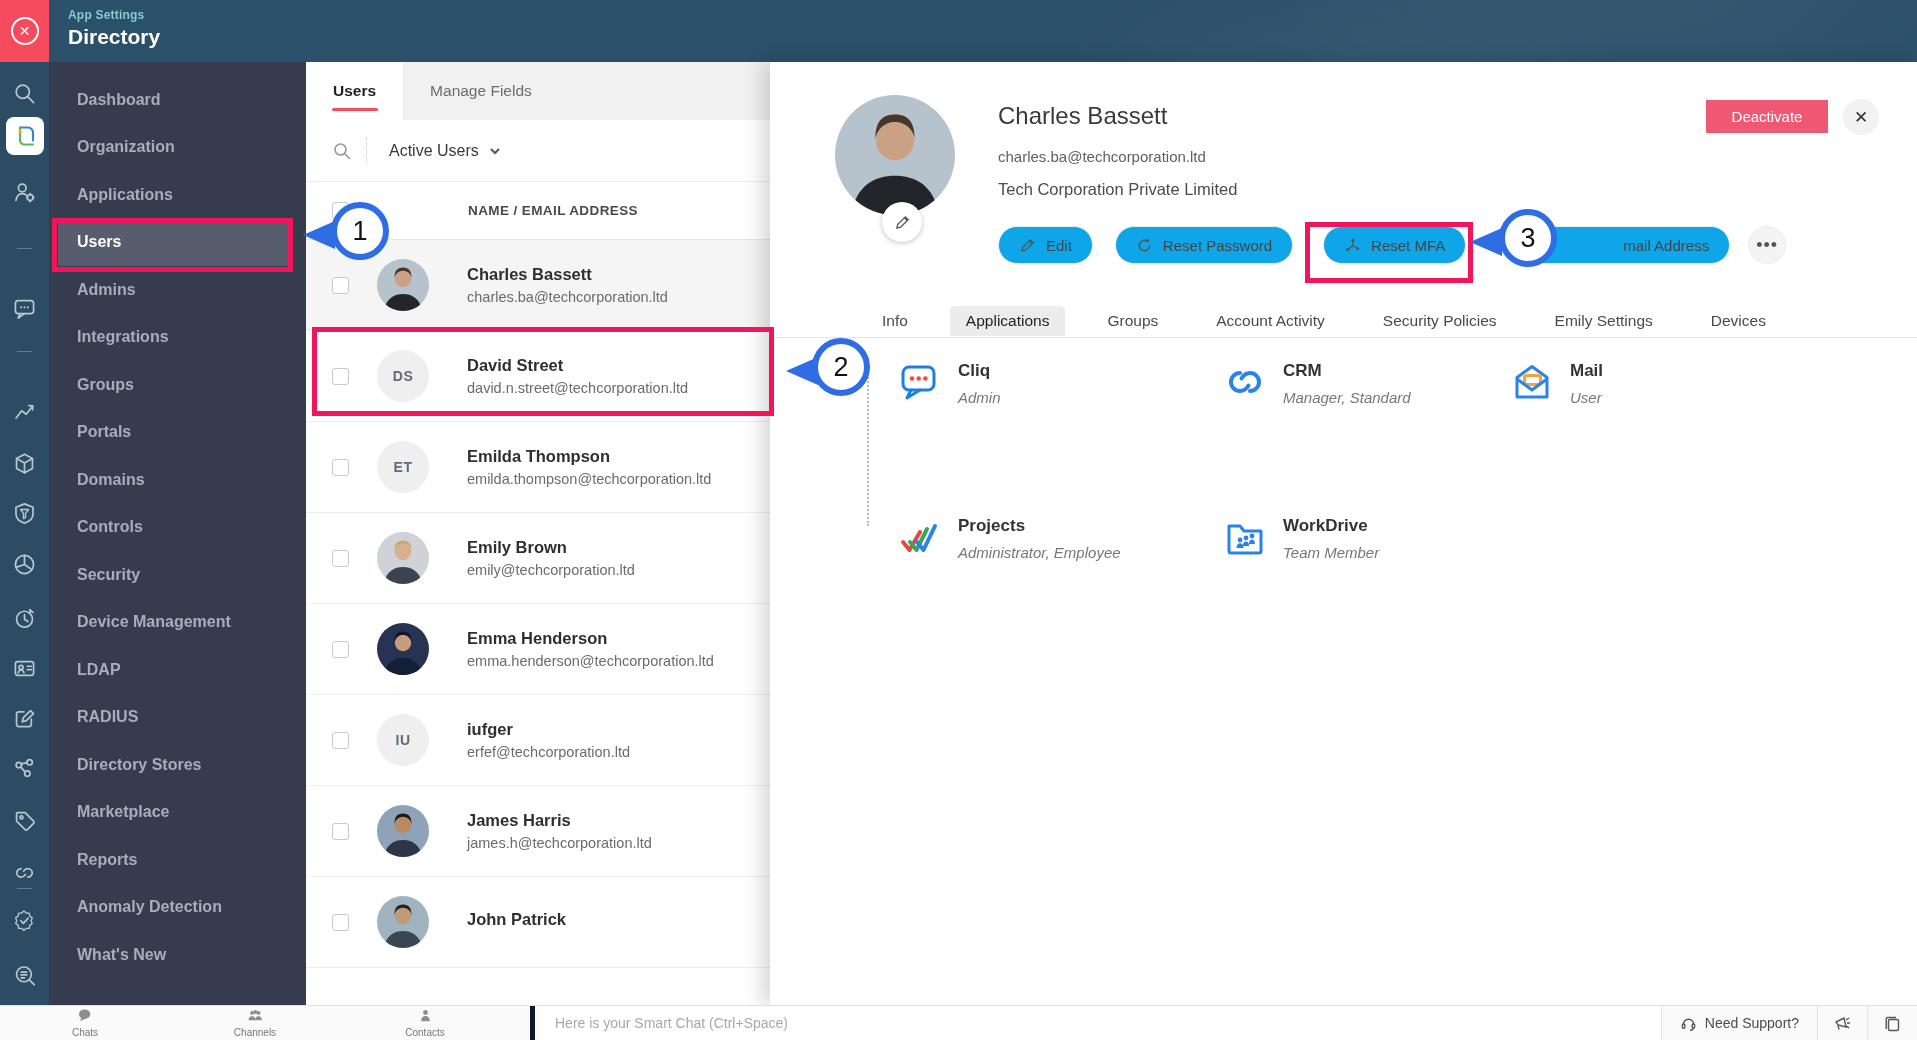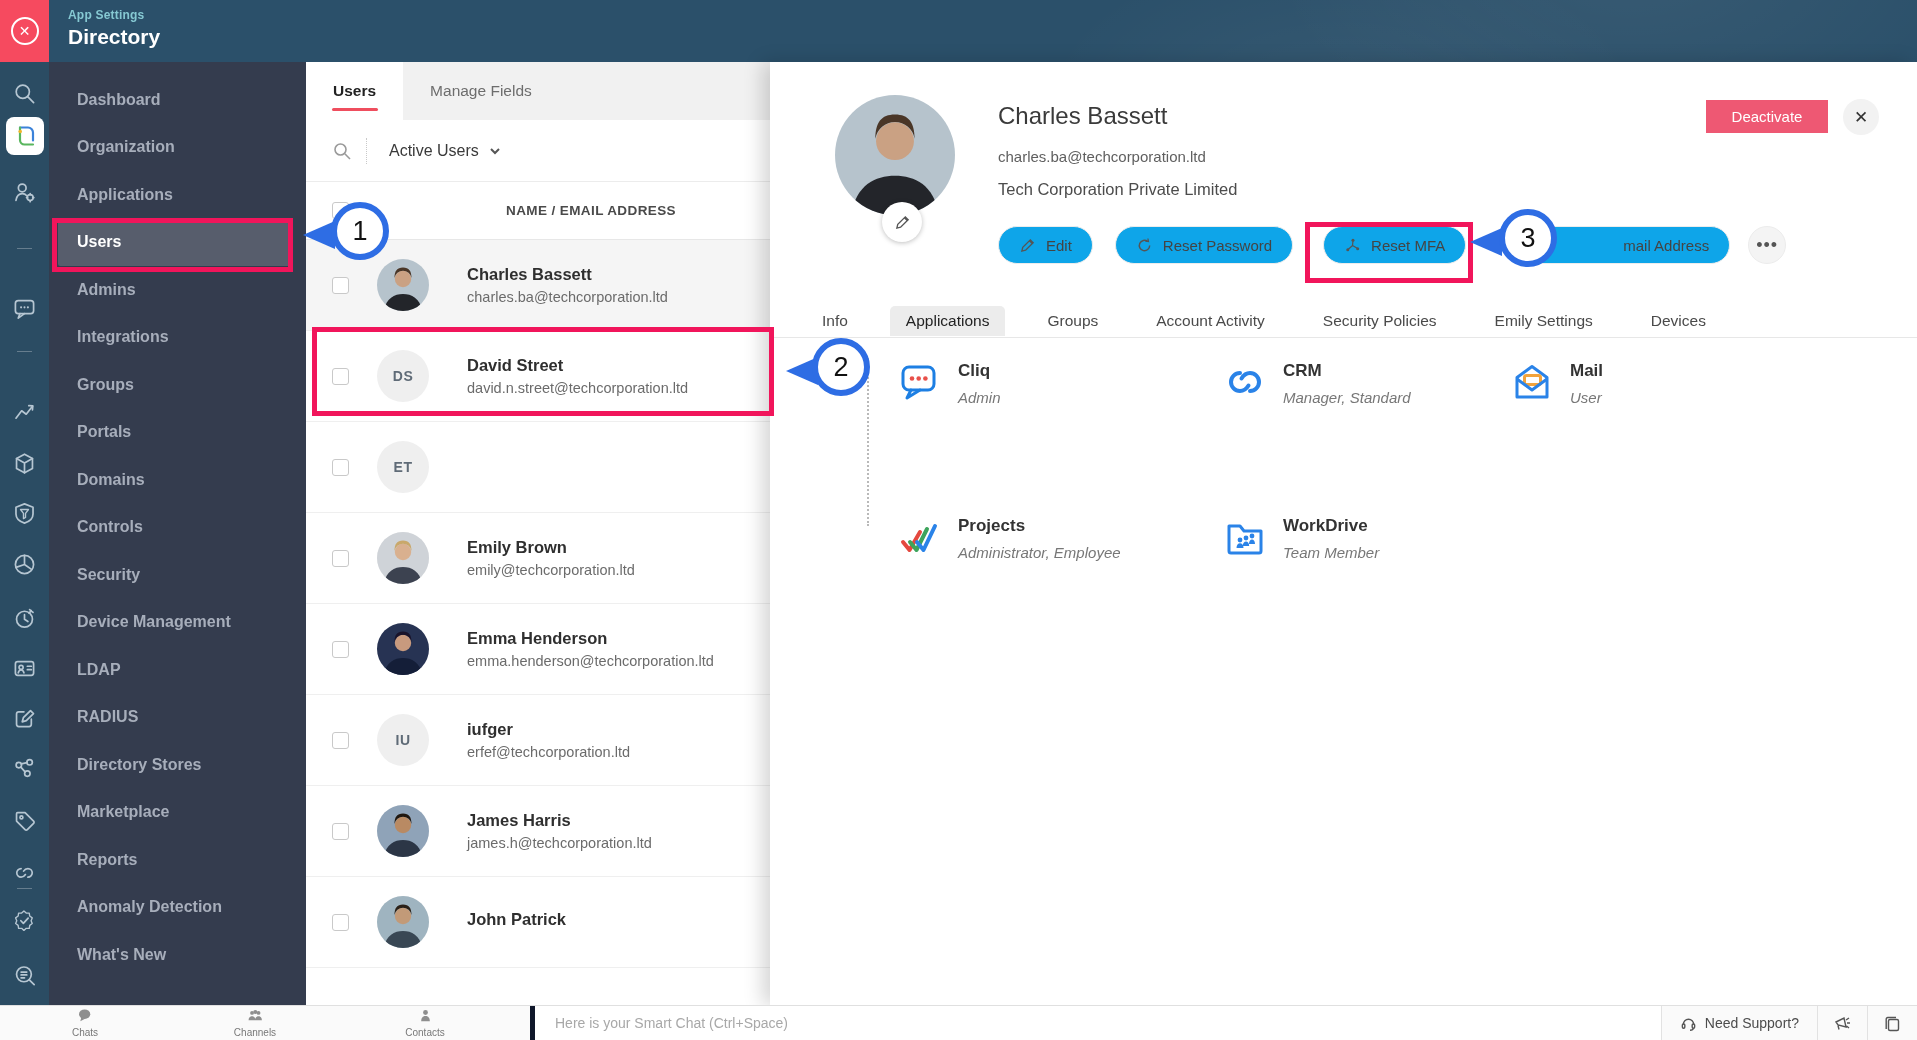--- a/index.html
+++ b/index.html
@@ -41,21 +41,21 @@
     font-size:15.5px; color:#6d6d6d; cursor:pointer; position:relative; }
   .lp-tab.active { background:#fff; color:#222; font-weight:bold; }
   .lp-tab.active .underline { position:absolute; left:26px; bottom:9px; width:46px; height:3px; background:#ef4e5e; border-radius:2px; }
   .lp-search { position:absolute; left:0; top:58px; width:464px; height:62px; background:#fff;
     border-bottom:1px solid #ececec; display:flex; align-items:center; }
   .lp-search .sicon { width:20px; height:20px; margin-left:26px; color:#9a9a9a; }
   .dotted-sep { width:0; height:26px; border-left:1px dotted #c9c9c9; margin-left:14px; }
   .filter-label { margin-left:22px; font-size:16px; color:#3a3a3a; }
   .chev { width:12px; height:12px; margin-left:10px; color:#555; }
   .lp-header { position:absolute; left:0; top:120px; width:464px; height:58px; border-bottom:1px solid #e7e7e7;
-    display:flex; align-items:center;gap:38px; }
+    display:flex; align-items:center; }
   .cb { width:17px; height:17px; border:1.5px solid #c9c9c9; border-radius:3px; background:#fff;
     margin-left:26px; flex:none; cursor:pointer; }
   .col-label { margin-left:119px; font-size:13.5px; font-weight:bold; color:#4a4a4a; letter-spacing:.4px; }
   #user-rows { position:absolute; left:0; top:178px; width:464px; }
   .urow { height:91px; display:flex; align-items:center; border-bottom:1px solid #efefef; cursor:pointer; background:#fff; }
   .urow.selected { background:#f5f5f5; }
   .urow .cb { margin-left:26px; }
   .uavatar { width:52px; height:52px; border-radius:50%; margin-left:28px; flex:none; overflow:hidden;
     background:#efefef; display:flex; align-items:center; justify-content:center;
     font-size:14px; font-weight:bold; color:#5f6b77; letter-spacing:.5px; }
@@ -85,21 +85,21 @@
   .pill.resetmfa { margin-right:37px; }
   .pill.emailaddr { margin-right:18px; }
   .more-btn { width:38px; height:38px; border-radius:50%; background:#f4f4f4; border:1px solid #ececec;
     display:flex; align-items:center; justify-content:center; font-size:18px; color:#555; letter-spacing:1px; cursor:pointer; }
   .deactivate-btn { position:absolute; left:936px; top:38px; width:122px; height:33px; background:#ee5873;
     color:#fff; font-size:15px; border:none; border-radius:0; cursor:pointer; }
   .d-close { position:absolute; left:1073px; top:37px; width:36px; height:36px; border-radius:50%;
     background:#f2f2f2; display:flex; align-items:center; justify-content:center;
     font-size:17px; color:#333; cursor:pointer; }
   .d-tabs { position:absolute; left:0; top:242px; width:1147px; height:34px; border-bottom:1px solid #e7e7e7;
-    display:flex; align-items:center; padding-left:36px; }
+    display:flex; align-items:center; padding-left:96px; }
   .d-tab { font-size:15.5px; color:#4a4a4a; padding:6px 16px; margin-right:26px; cursor:pointer; white-space:nowrap; }
   .d-tab.active { background:#ececec; border-radius:5px 5px 0 0; color:#222; }
   .drag-handle { position:absolute; left:97px; top:296px; height:168px; width:0; border-left:2px dotted #b9b9b9; }
   .app-card { position:absolute; display:flex; align-items:flex-start; }
   .app-card .aicon { width:44px; height:44px; flex:none; margin-right:16px; }
   .app-card .aicon svg { width:100%; height:100%; display:block; }
   .aname { font-size:17px; font-weight:bold; color:#333; margin-top:1px; }
   .arole { font-size:15px; font-style:italic; color:#777; margin-top:8px; }
 
   
@@ -323,20 +323,24 @@
           <span class="cb"></span>
           <div class="uavatar">DS</div>
           <div class="utext">
             <div class="uname">David Street</div>
             <div class="uemail">david.n.street@techcorporation.ltd</div>
           </div>
         </div>
         <div class="urow">
           <span class="cb"></span>
           <div class="uavatar">ET</div>
+          <div class="utext">
+            <div class="uname">Emilda Thompson</div>
+            <div class="uemail">emilda.thompson@techcorporation.ltd</div>
+          </div>
         </div>
         <div class="urow">
           <span class="cb"></span>
           <div class="uavatar">
             <svg viewBox="0 0 52 52">
               <rect width="52" height="52" fill="#cfd3d8"></rect>
               <circle cx="26" cy="20" r="8.2" fill="#d9b08f"></circle>
               <path d="M17.5 19 a8.6 8.6 0 0 1 17 0 c0-7-2.5-10.5-8.5-10.5 s-8.5 3.5-8.5 10.5z" fill="#c9a86a"></path>
               <path d="M7 52 c2-13 10.5-17 19-17 s17 4 19 17 z" fill="#3c4250"></path>
             </svg>

